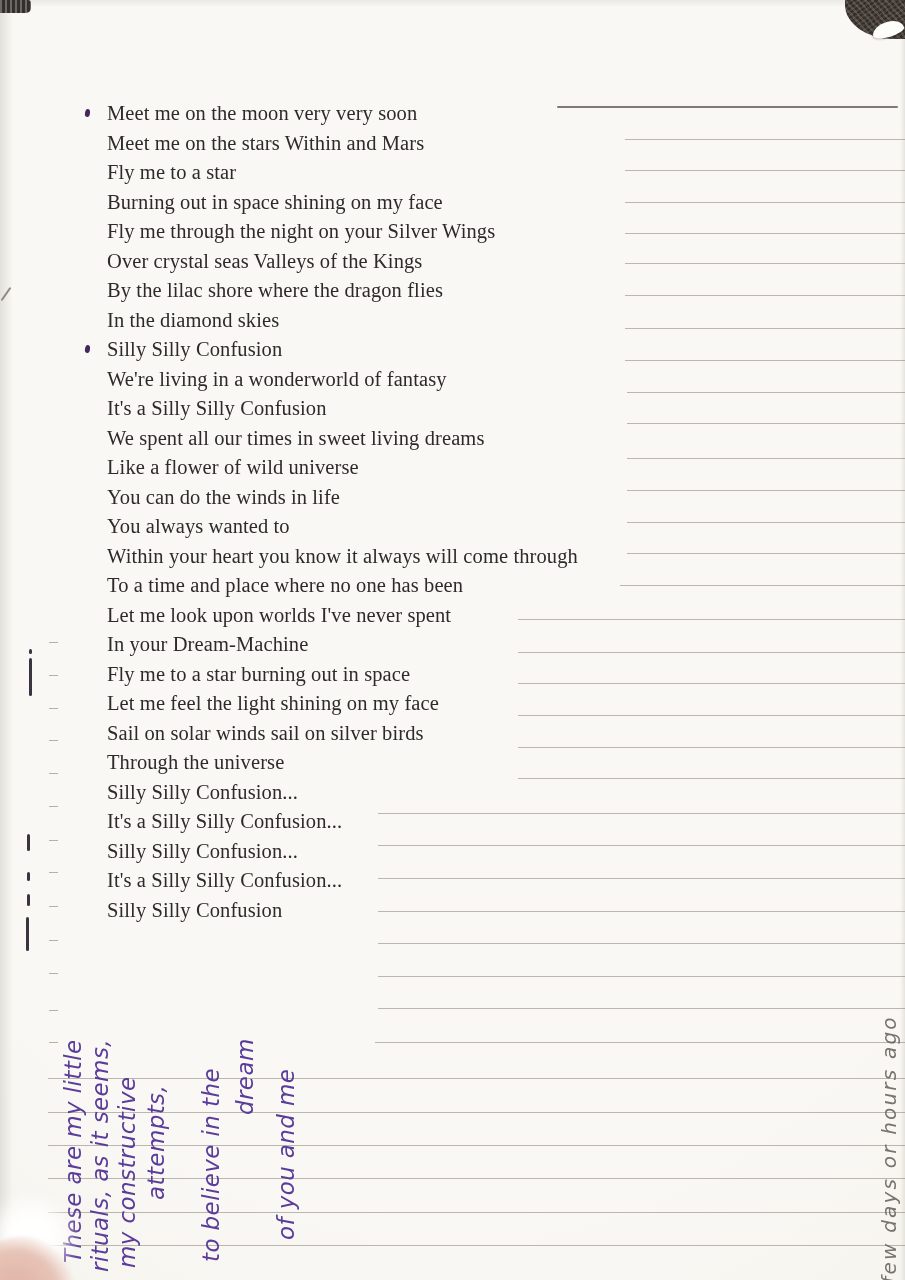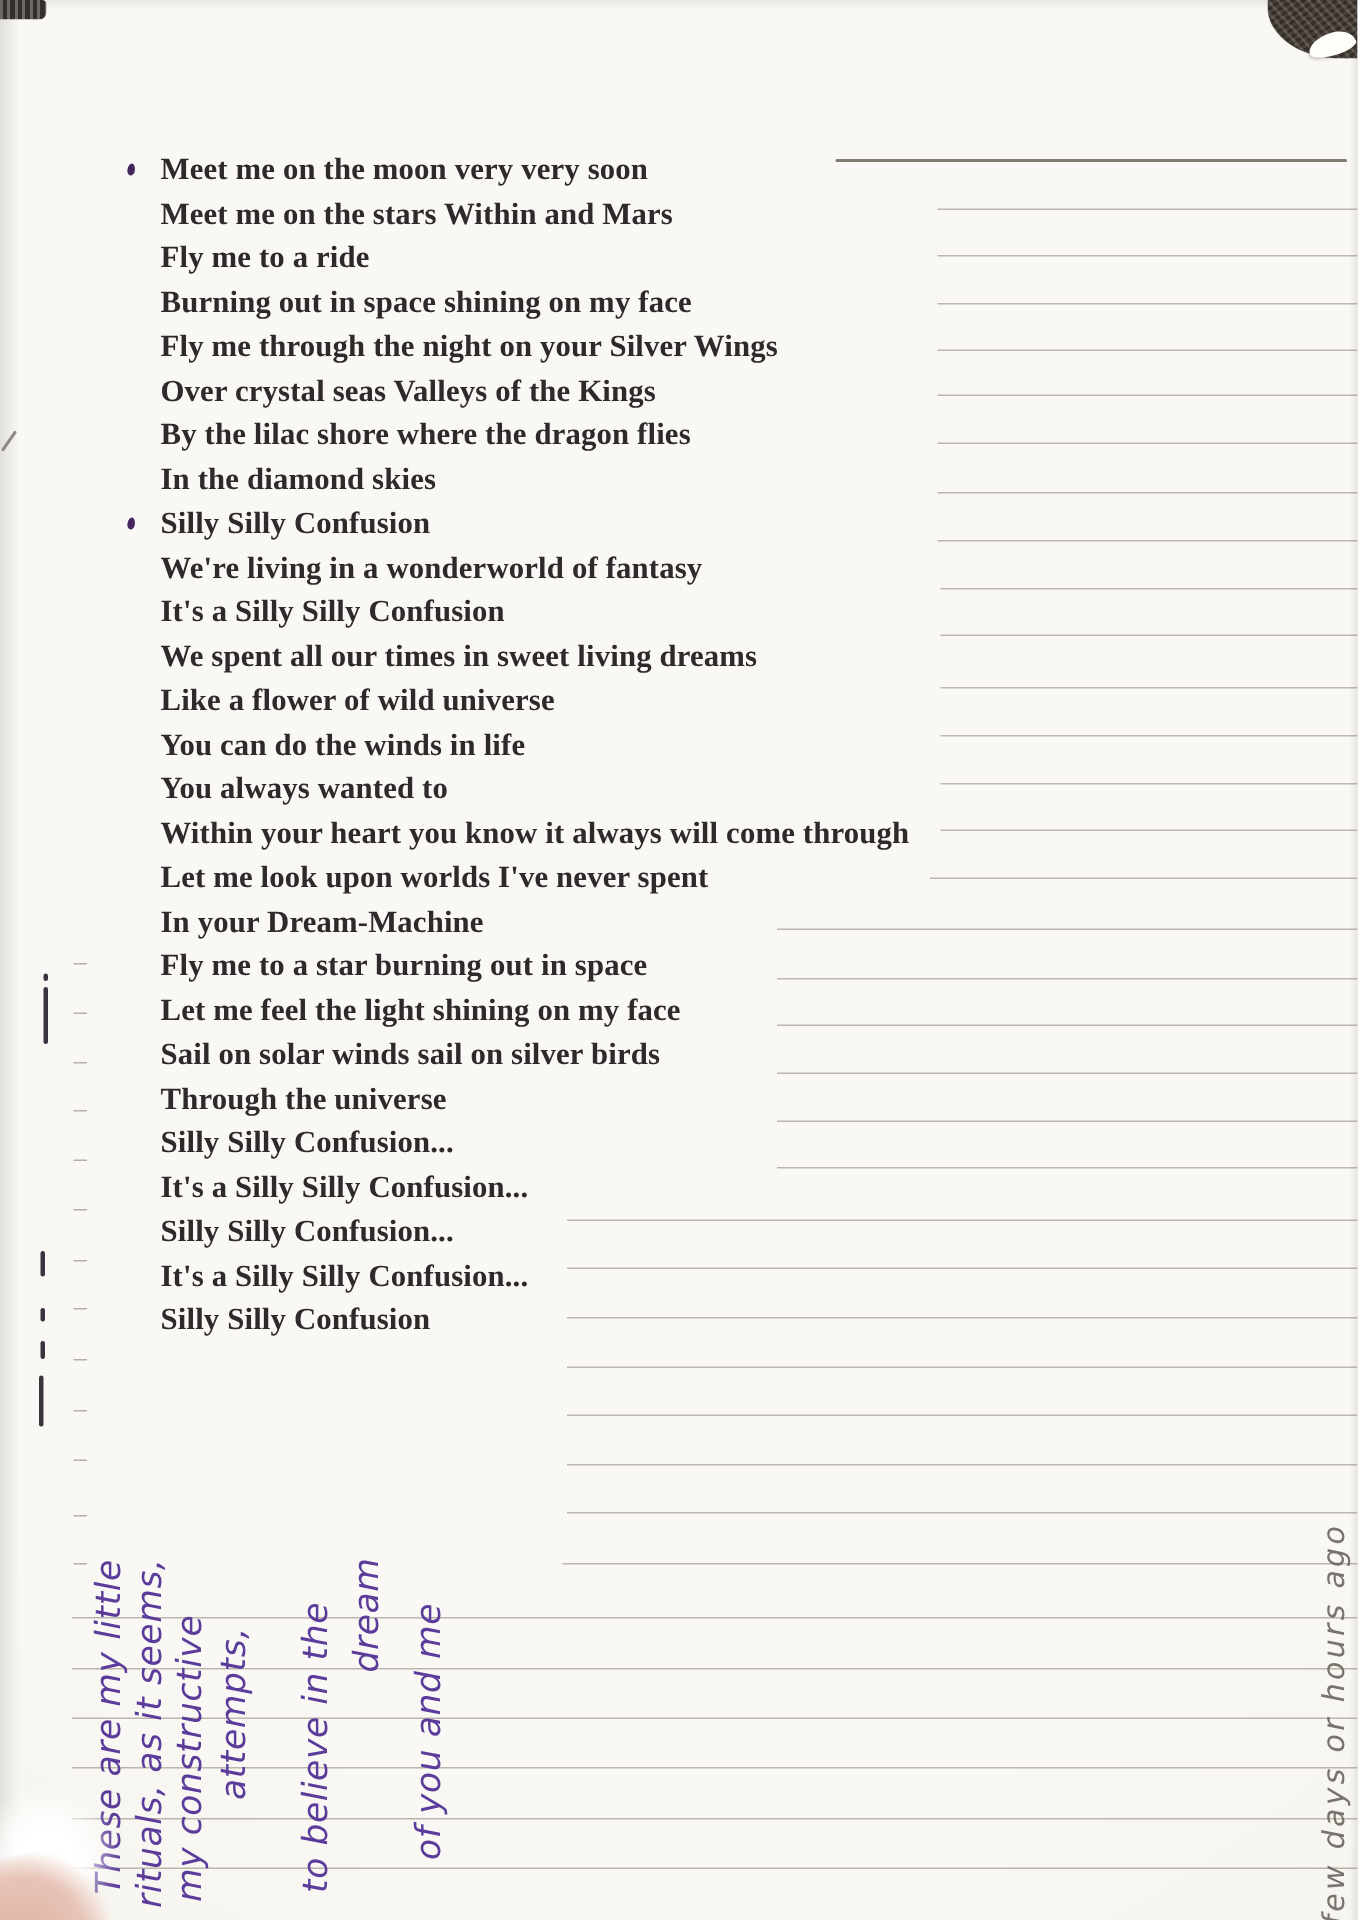--- a/index.html
+++ b/index.html
@@ -26,21 +26,21 @@
   .curl{position:absolute;left:872px;top:22px;width:32px;height:15px;background:#fdfdfa;
     border-radius:55% 45% 50% 50%/65% 65% 35% 35%;transform:rotate(-16deg);
     box-shadow:-1px 1px 2px rgba(60,50,40,.25);}
   
   .rline{position:absolute;height:1px;background:rgba(125,116,102,.5);}
   .rline.strong{height:2px;background:rgba(98,90,79,.8);border-radius:2px;}
   .rdash{position:absolute;height:1px;width:9px;background:rgba(125,116,102,.55);}
   
   .lyrics{position:absolute;left:107px;top:99px;color:#2e2a2b;
     font-size:20.5px;letter-spacing:.1px;}
-  .lyric-line{position:relative;height:29.5px;line-height:29.5px;white-space:nowrap;font-weight:bold;}
+  .lyric-line{position:relative;height:29.5px;line-height:29.5px;white-space:nowrap;}
   .bullet{position:absolute;left:-22px;top:10px;width:5px;height:8px;border-radius:50% 50% 50% 50%/55% 55% 45% 45%;
     background:#45265e;transform:rotate(9deg);}
   
   .hw{position:absolute;transform:rotate(-90deg);transform-origin:0 0;
     white-space:nowrap;font-family:"DejaVu Sans",sans-serif;font-style:italic;
     font-size:23px;letter-spacing:.4px;color:#5b3c9a;height:30px;line-height:30px;}
   .pencil-note{position:absolute;transform:rotate(-90deg);transform-origin:0 0;
     white-space:pre;font-family:"DejaVu Sans",sans-serif;font-style:italic;
     font-size:20px;letter-spacing:2.2px;color:#6b655f;height:26px;line-height:26px;opacity:.9;}
   
@@ -110,34 +110,35 @@
       <div class="rdash" style="top: 906px; left: 49px;"></div>
       <div class="rdash" style="top: 940px; left: 49px;"></div>
       <div class="rdash" style="top: 973px; left: 49px;"></div>
       <div class="rdash" style="top: 1010px; left: 49px;"></div>
       <div class="rdash" style="top: 1042px; left: 49px;"></div>
     </div>
 
   <div class="lyrics" id="lyrics">
       <div class="lyric-line"><span class="bullet"></span>Meet me on the moon very very soon</div>
       <div class="lyric-line">Meet me on the stars Within and Mars</div>
-      <div class="lyric-line">Fly me to a ride</div>
+      <div class="lyric-line">Fly me to a star</div>
       <div class="lyric-line">Burning out in space shining on my face</div>
       <div class="lyric-line">Fly me through the night on your Silver Wings</div>
       <div class="lyric-line">Over crystal seas Valleys of the Kings</div>
       <div class="lyric-line">By the lilac shore where the dragon flies</div>
       <div class="lyric-line">In the diamond skies</div>
       <div class="lyric-line"><span class="bullet"></span>Silly Silly Confusion</div>
       <div class="lyric-line">We're living in a wonderworld of fantasy</div>
       <div class="lyric-line">It's a Silly Silly Confusion</div>
       <div class="lyric-line">We spent all our times in sweet living dreams</div>
       <div class="lyric-line">Like a flower of wild universe</div>
       <div class="lyric-line">You can do the winds in life</div>
       <div class="lyric-line">You always wanted to</div>
       <div class="lyric-line">Within your heart you know it always will come through</div>
+      <div class="lyric-line">To a time and place where no one has been</div>
       <div class="lyric-line">Let me look upon worlds I've never spent</div>
       <div class="lyric-line">In your Dream-Machine</div>
       <div class="lyric-line">Fly me to a star burning out in space</div>
       <div class="lyric-line">Let me feel the light shining on my face</div>
       <div class="lyric-line">Sail on solar winds sail on silver birds</div>
       <div class="lyric-line">Through the universe</div>
       <div class="lyric-line">Silly Silly Confusion...</div>
       <div class="lyric-line">It's a Silly Silly Confusion...</div>
       <div class="lyric-line">Silly Silly Confusion...</div>
       <div class="lyric-line">It's a Silly Silly Confusion...</div>

